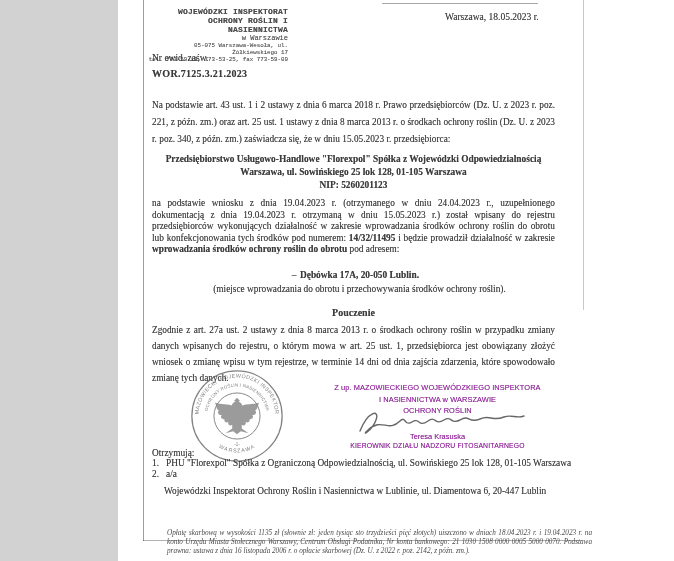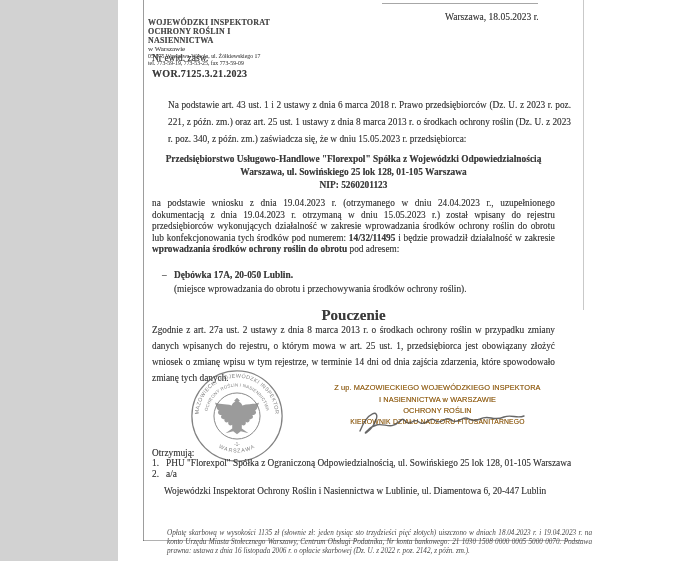--- a/index.html
+++ b/index.html
@@ -11,42 +11,42 @@
   .gray-margin{left:0;top:0;width:118px;height:561px;background:#d2d2d2;}
   .fl{background:#3c3c3c;}
   .fl-left{left:143px;top:0;width:1px;height:541px;opacity:.5;}
   .fl-top{left:382px;top:3px;width:156px;height:1px;opacity:.45;}
   .fl-bottom{left:143px;top:540px;width:440px;height:1px;opacity:.4;}
   .fl-right{left:583px;top:0;width:1px;height:310px;opacity:.28;}
   .scan{text-shadow:0 0 .5px rgba(60,60,60,.55);}
   .b{font-weight:bold;}
   .j{text-align:justify;}
   
-  .hdr{left:148px;top:18px;width:140px;text-align:left;font-family:Liberation Serif, serif;color:#4b4b4b;}
+  .hdr{left:148px;top:7px;width:140px;text-align:right;font-family:Liberation Mono, monospace;color:#4b4b4b;}
   .hdr .l1,.hdr .l2{font-size:8px;font-weight:bold;letter-spacing:.2px;line-height:9px;}
   .hdr .l3{font-size:7px;line-height:8px;color:#585858;}
   .hdr .l4,.hdr .l5{font-size:5.8px;line-height:7px;color:#5e5e5e;}
   .date{left:445px;top:12px;font-size:9.5px;}
   .ref-label{left:152px;top:53px;font-size:9.5px;}
   .ref-no{left:152px;top:68px;font-size:10px;font-weight:bold;letter-spacing:.3px;}
   .title{left:152px;top:85px;width:403px;text-align:center;font-size:10.5px;font-weight:bold;letter-spacing:1.3px;}
   .para{left:152px;width:403px;font-size:9.3px;margin:0;}
-  .p1{top:97px;line-height:17px;margin-left:16px;}
+  .p1{top:97px;line-height:17px;}
   .company{left:152px;top:153px;width:403px;text-align:center;font-weight:bold;font-size:9.4px;line-height:12.8px;}
   .p2{top:198px;line-height:11.6px;}
-  .addr{left:162px;top:270px;width:403px;font-size:9.4px;}
+  .addr{left:152px;top:270px;width:403px;font-size:9.4px;text-align:center;}
   .addr .dash{display:inline-block;width:12px;}
   .addr-note{margin-left:12px;margin-top:4px;font-size:9.3px;}
-  .poucz{left:152px;top:307px;width:403px;text-align:center;font-size:15px;font-weight:bold;}
+  .poucz{left:152px;top:307px;width:403px;text-align:center;font-size:10px;font-weight:bold;}
   .p3{top:322px;line-height:16px;}
   
   .seal{left:189px;top:368px;width:96px;height:96px;opacity:.85;}
   .seal text{font-family:"Liberation Sans",sans-serif;fill:#6d6d6d;}
   
-  .sig{left:310px;top:382px;width:255px;text-align:center;font-family:"Liberation Sans",sans-serif;color:#a16207;}
+  .sig{left:310px;top:382px;width:255px;text-align:center;font-family:"Liberation Sans",sans-serif;color:#a21caf;}
   .sig .a1{font-size:7.4px;line-height:11.5px;letter-spacing:.1px;}
   .sig .nm{font-size:7.4px;margin-top:15px;line-height:9px;}
   .sig .pos{font-size:6.8px;line-height:10px;letter-spacing:.2px;}
   .autograph{position:absolute;left:42px;top:23px;width:180px;height:36px;}
   
   .recips{left:152px;top:448px;width:420px;font-size:9.3px;line-height:10.4px;}
   .ritem{display:flex;}
   .rno{width:14px;}
   .cc{left:152px;top:485px;width:420px;font-size:9.3px;line-height:10.4px;}
   .cc .cctext{margin-left:12px;margin-top:1px;}
@@ -112,20 +112,21 @@
     </svg>
   </div>
 
   <div class="abs sig scan">
     <div class="a1">Z up. MAZOWIECKIEGO WOJEWÓDZKIEGO INSPEKTORA</div>
     <div class="a1">I NASIENNICTWA w WARSZAWIE</div>
     <div class="a1">OCHRONY ROŚLIN</div>
     <svg class="autograph" viewBox="0 0 180 36">
       <path d="M8 26 C 16 6 28 4 24 15 C 20 26 8 32 16 25 C 30 12 36 28 48 16 C 54 10 52 22 60 17 C 68 12 66 23 76 16 C 84 10 82 21 92 15 C 100 10 98 20 108 15 C 118 9 116 19 128 14 C 138 9 140 17 152 12 C 160 9 164 14 172 11" stroke="#4c4c4c" stroke-width="1.4" fill="none" stroke-linecap="round" opacity="0.85"></path>
     </svg>
+    <div class="nm">Teresa Krasuska</div>
     <div class="pos">KIEROWNIK DZIAŁU NADZORU FITOSANITARNEGO</div>
   </div>
 
   <div class="abs recips scan">
     <div>Otrzymują:</div>
     <div class="ritem">
       <span class="rno">1.</span>
       <span>PHU "Florexpol" Spółka z Ograniczoną Odpowiedzialnością, ul. Sowińskiego 25 lok 128, 01-105 Warszawa</span>
     </div>
     <div class="ritem">

